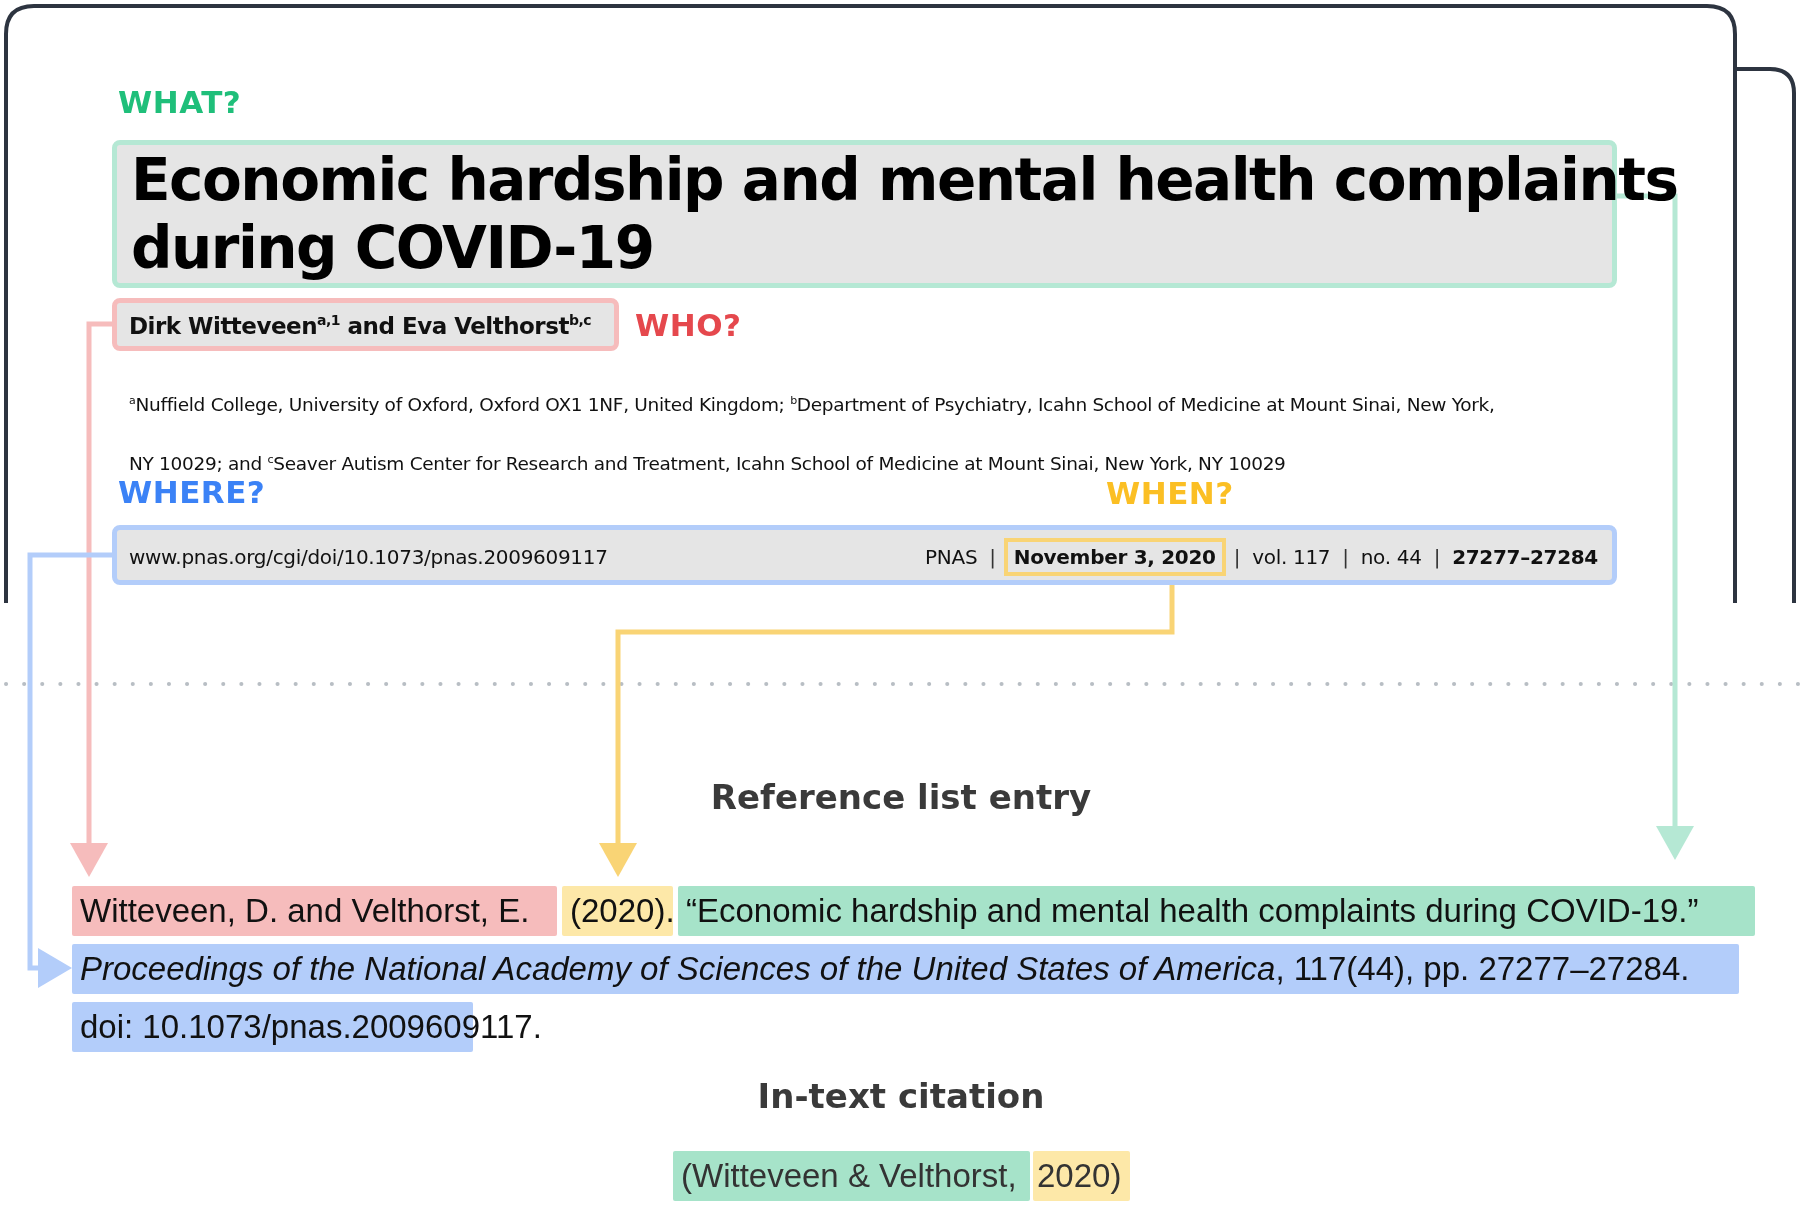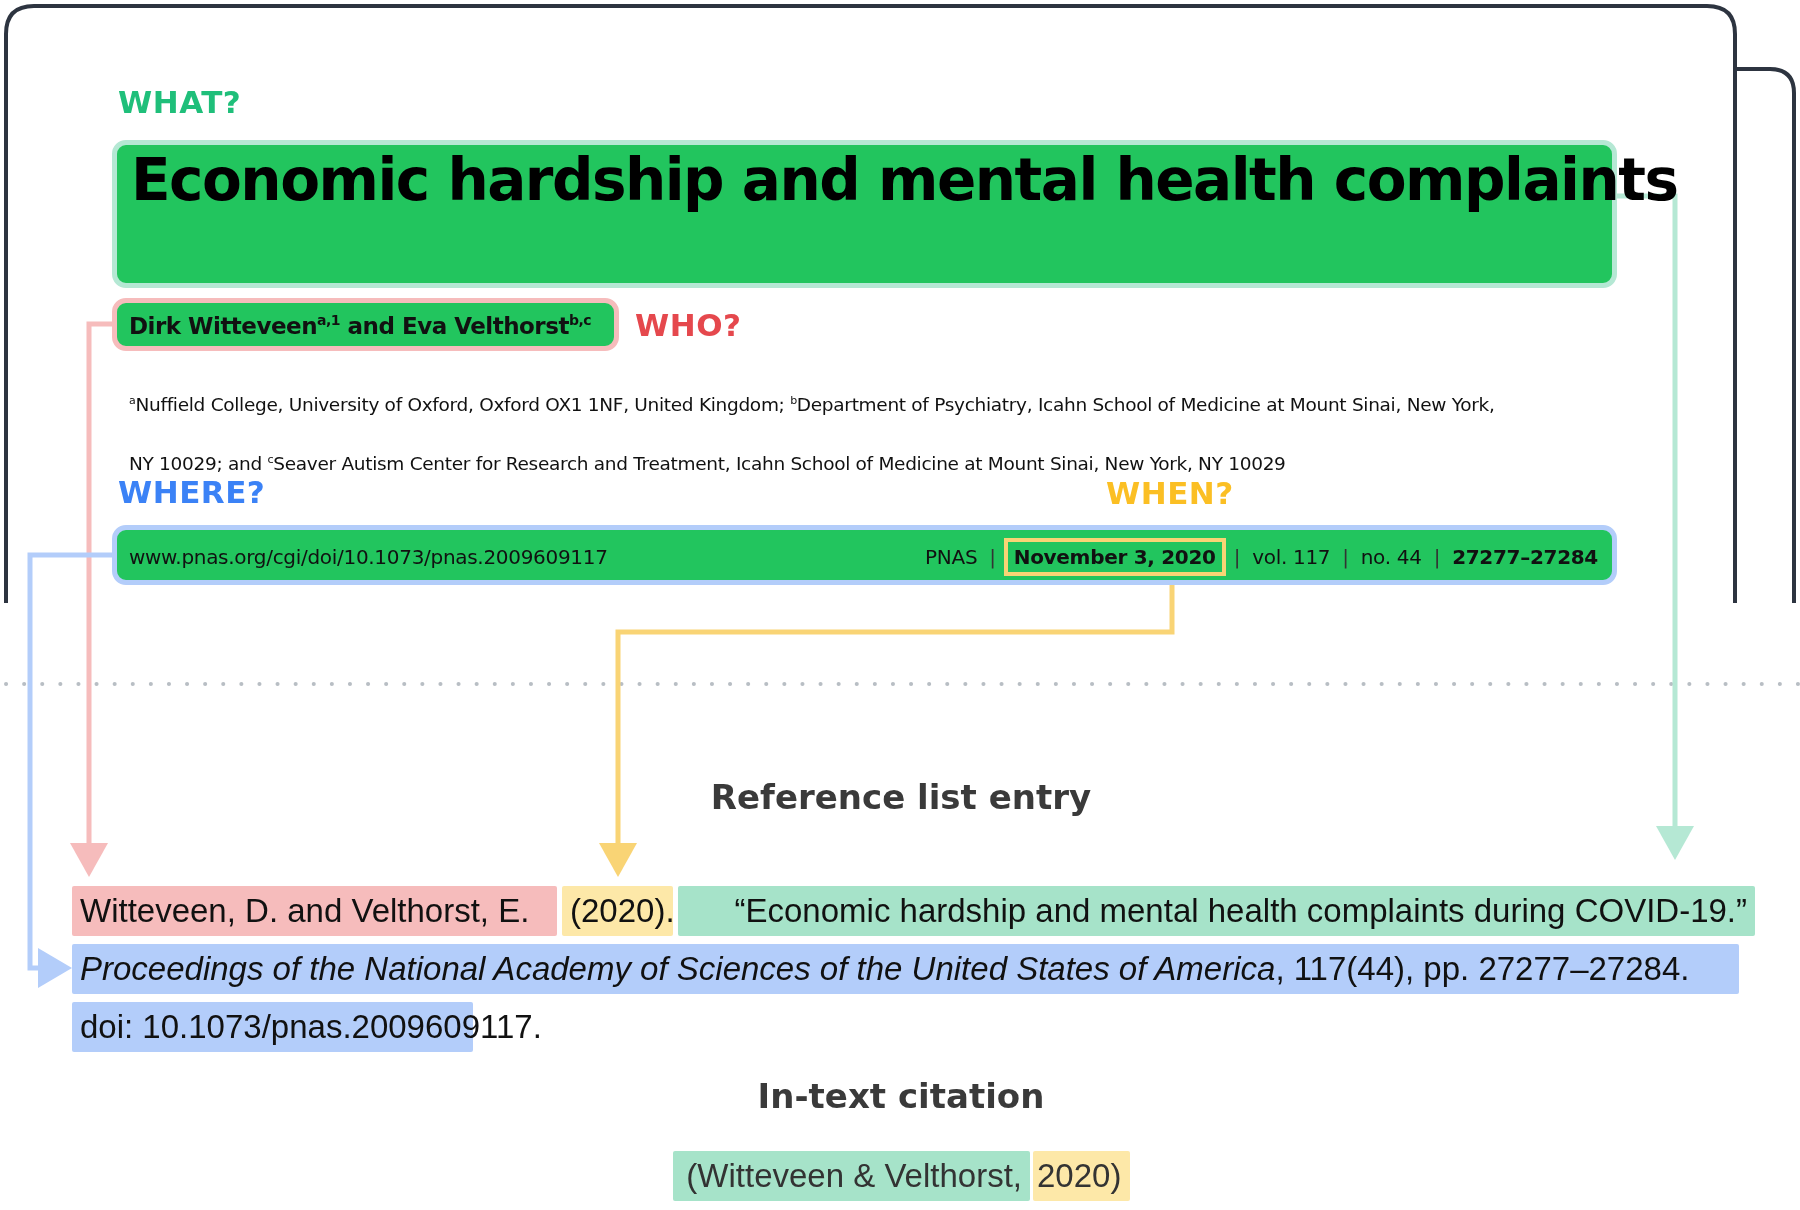--- a/index.html
+++ b/index.html
@@ -4,34 +4,34 @@
   <style>
     html, body { margin:0; padding:0; background:#ffffff; }
     body { width:1800px; height:1210px; position:relative; overflow:hidden; font-family:"Liberation Sans", sans-serif; }
     .abs { position:absolute; }
     svg.overlay { position:absolute; left:0; top:0; width:1800px; height:1210px; pointer-events:none; }
     .q-label { position:absolute; font-family:"DejaVu Sans", sans-serif; font-weight:bold; font-size:31px; letter-spacing:0.5px; white-space:nowrap; }
     .q-what { color:#1fbf7a; }
     .q-who { color:#e5484d; }
     .q-where { color:#3b82f6; }
     .q-when { color:#fbbf24; }
-    .hl-box { position:absolute; box-sizing:border-box; border-radius:14px; background:#22c55e; }
+    .hl-box { position:absolute; box-sizing:border-box; border-radius:8px; background:#e5e5e5; }
     .title-text { font-family:"DejaVu Sans", sans-serif; font-weight:bold; font-size:58px; line-height:70px; color:#000; letter-spacing:-1.5px; white-space:nowrap; }
     .authors-text { font-family:"DejaVu Sans", sans-serif; font-weight:bold; font-size:23px; color:#111; white-space:nowrap; letter-spacing:-0.5px; }
     .authors-text sup { font-size:14px; vertical-align:super; line-height:0; }
     .affil { position:absolute; font-family:"DejaVu Sans", sans-serif; font-size:18.5px; color:#111; line-height:24px; white-space:nowrap; letter-spacing:-0.3px; }
     .affil sup { font-size:11px; vertical-align:super; line-height:0; }
     .pnas-row { position:absolute; font-family:"DejaVu Sans", sans-serif; font-size:20px; color:#111; white-space:nowrap; letter-spacing:-0.3px; }
     .sep { color:#333; margin:0 12px; }
     .bold { font-weight:bold; }
     .section-head { position:absolute; font-family:"DejaVu Sans", sans-serif; font-weight:bold; font-size:34px; color:#3a3a3a; white-space:nowrap; transform:translateX(-50%); }
     .ref-seg { position:absolute; box-sizing:border-box; font-family:"Liberation Sans", sans-serif; font-size:33px; color:#111; white-space:nowrap; height:50px; line-height:50px; padding:0 8px; border-radius:2px; }
     .seg-red { background:#f6bcbc; }
     .seg-yellow { background:#fde8a8; }
-    .seg-green { background:#a6e3c9;text-align:right; }
+    .seg-green { background:#a6e3c9; }
     .seg-blue { background:#b3cdfa; }
     .ital { font-style:italic; }
   </style>
 </head>
 <body>
 
 <svg class="overlay" viewBox="0 0 1800 1210">
 
   <path d="M1737 69 H1770 Q1794 69 1794 93 V603" fill="none" stroke="#2d3440" stroke-width="4"></path>
 
@@ -48,20 +48,21 @@
   <path d="M112 555 H30 V968 H40" fill="none" stroke="#b3cdfa" stroke-width="5"></path>
   <polygon points="38,948 38,988 72,968" fill="#b3cdfa"></polygon>
 
   <path d="M1172 566 V632 H618 V845" fill="none" stroke="#f9d475" stroke-width="5"></path>
   <polygon points="599,843 637,843 618,877" fill="#f9d475"></polygon>
 </svg>
 
 <div class="q-label q-what" style="left:118px; top:84px;">WHAT?</div>
 <div class="hl-box" style="left:112px; top:140px; width:1505px; height:148px; border:5px solid #b5e8d4;">
   <div class="title-text abs" style="left:14px; top:0px;">Economic hardship and mental health complaints</div>
+  <div class="title-text abs" style="left:14px; top:68px;">during COVID-19</div>
 </div>
 
 <div class="hl-box" style="left:112px; top:298px; width:507px; height:53px; border:5px solid #f6bcbc;">
   <div class="authors-text abs" style="left:12px; top:10px;">
     <span>Dirk Witteveen</span><sup>a,1</sup><span style="white-space:pre;"> and </span><span>Eva Velthorst</span><sup>b,c</sup>
   </div>
 </div>
 <div class="q-label q-who" style="left:635px; top:307px;">WHO?</div>
 
 <div class="affil" style="left:129px; top:393px;">

